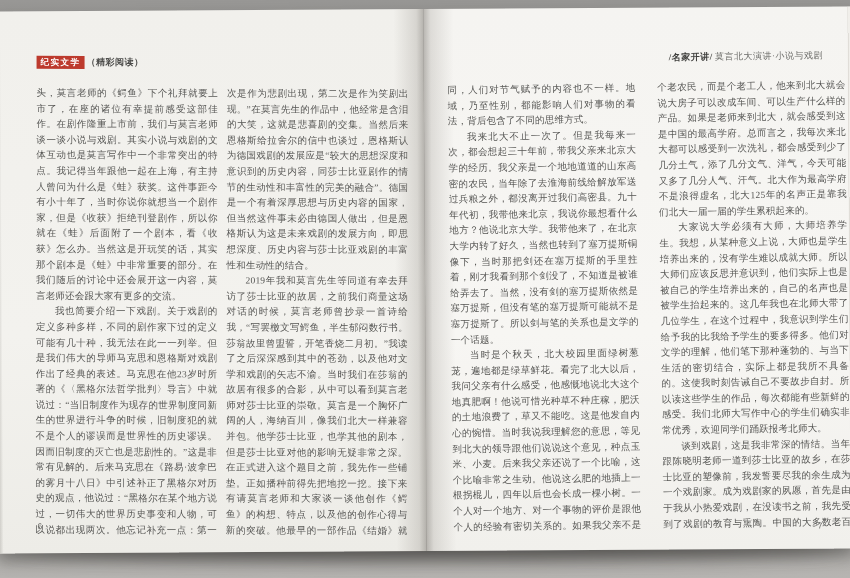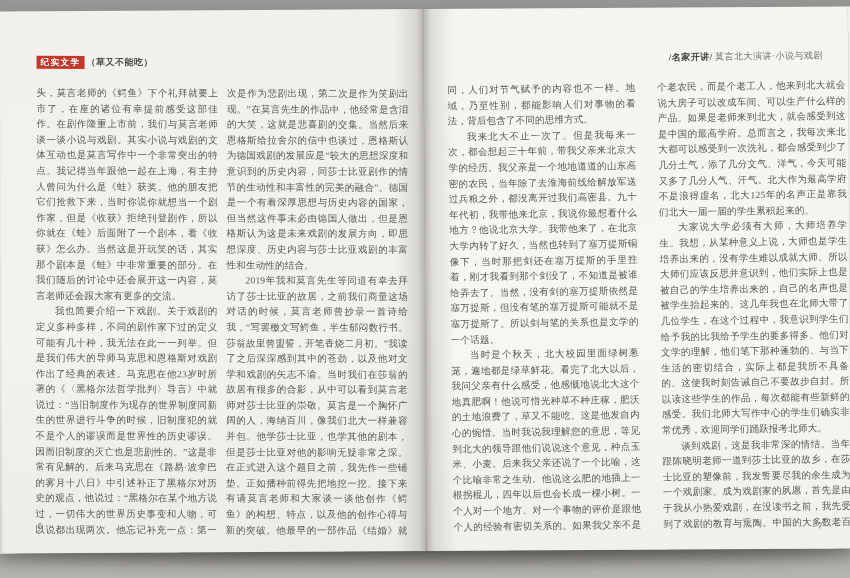--- a/index.html
+++ b/index.html
@@ -66,24 +66,24 @@
 
 <div class="scene">
   <div class="floor-shadow"></div>
 
   <div class="book">
 
     <div class="page left">
       <div class="inner">
         <div class="hdr-left">
           <span class="badge">纪实文学</span>
-          <span class="badge-suffix">（草又不能吃）</span>
+          <span class="badge-suffix">（精彩阅读）</span>
         </div>
         <div class="flow">
-            <p class="noindent">头，莫言老师的《鳄鱼》下个礼拜就要上市了，在座的诸位有幸提前感受这部佳作。在剧作隆重上市前，我们与莫言老师谈一谈小说与戏剧。其实小说与戏剧的文体互动也是莫言写作中一个非常突出的特点。我记得当年跟他一起在上海，有主持人曾问为什么是《蛙》获奖。他的朋友把它们抢救下来，当时你说你就想当一个剧作家，但是《收获》拒绝刊登剧作，所以你就在《蛙》后面附了一个剧本，看《收获》怎么办。当然这是开玩笑的话，其实那个剧本是《蛙》中非常重要的部分。在我们随后的讨论中还会展开这一内容，莫言老师还会跟大家有更多的交流。</p>
+            <p class="noindent">头，莫言老师的《鳄鱼》下个礼拜就要上市了，在座的诸位有幸提前感受这部佳作。在剧作隆重上市前，我们与莫言老师谈一谈小说与戏剧。其实小说与戏剧的文体互动也是莫言写作中一个非常突出的特点。我记得当年跟他一起在上海，有主持人曾问为什么是《蛙》获奖。这件事距今有小十年了，当时你说你就想当一个剧作家，但是《收获》拒绝刊登剧作，所以你就在《蛙》后面附了一个剧本，看《收获》怎么办。当然这是开玩笑的话，其实那个剧本是《蛙》中非常重要的部分。在我们随后的讨论中还会展开这一内容，莫言老师还会跟大家有更多的交流。</p>
             <p>我也简要介绍一下戏剧。关于戏剧的定义多种多样，不同的剧作家下过的定义可能有几十种，我无法在此一一列举。但是我们伟大的导师马克思和恩格斯对戏剧作出了经典的表述。马克思在他23岁时所著的《〈黑格尔法哲学批判〉导言》中就说过：“当旧制度作为现存的世界制度同新生的世界进行斗争的时候，旧制度犯的就不是个人的谬误而是世界性的历史谬误。因而旧制度的灭亡也是悲剧性的。”这是非常有见解的。后来马克思在《路易·波拿巴的雾月十八日》中引述补正了黑格尔对历史的观点，他说过：“黑格尔在某个地方说过，一切伟大的世界历史事变和人物，可以说都出现两次。他忘记补充一点：第一次是作为悲剧出现，第二次是作为笑剧出现。”在莫言先生的作品中，他经常是含泪的大笑，这就是悲喜剧的交集。当然后来恩格斯给拉舍尔的信中也谈过，恩格斯认为德国戏剧的发展应是“较大的思想深度和意识到的历史内容，同莎士比亚剧作的情节的生动性和丰富性的完美的融合”。德国是一个有着深厚思想与历史内容的国家，但当然这件事未必由德国人做出，但是恩格斯认为这是未来戏剧的发展方向，即思想深度、历史内容与莎士比亚戏剧的丰富性和生动性的结合。</p>
             <p>2019年我和莫言先生等同道有幸去拜访了莎士比亚的故居，之前我们商量这场对话的时候，莫言老师曾抄录一首诗给我，“写罢檄文写鳄鱼，半生郁闷数行书。莎翁故里曾盟誓，开笔香烧二月初。”我读了之后深深感到其中的苍劲，以及他对文学和戏剧的矢志不渝。当时我们在莎翁的故居有很多的合影，从中可以看到莫言老师对莎士比亚的崇敬。莫言是一个胸怀广阔的人，海纳百川，像我们北大一样兼容并包。他学莎士比亚，也学其他的剧本，但是莎士比亚对他的影响无疑非常之深。在正式进入这个题目之前，我先作一些铺垫。正如播种前得先把地挖一挖。接下来有请莫言老师和大家谈一谈他创作《鳄鱼》的构想、特点，以及他的创作心得与新的突破。他最早的一部作品《结婚》就是戏剧，后来听说1982年莫言老师把它烧掉了，非常可惜，我们因此少了一部杰作。我想到了卡夫卡嘱咐朋友要把他的作品烧掉，他的朋友把它们抢救下来，因为那都是杰作。现在有请莫言老师，大家掌声欢迎。</p>
           </div>
       </div>
       <div class="pagenum">6</div>
     </div>
 
     <div class="page right">
       <div class="inner">
         <div class="hdr-right">

